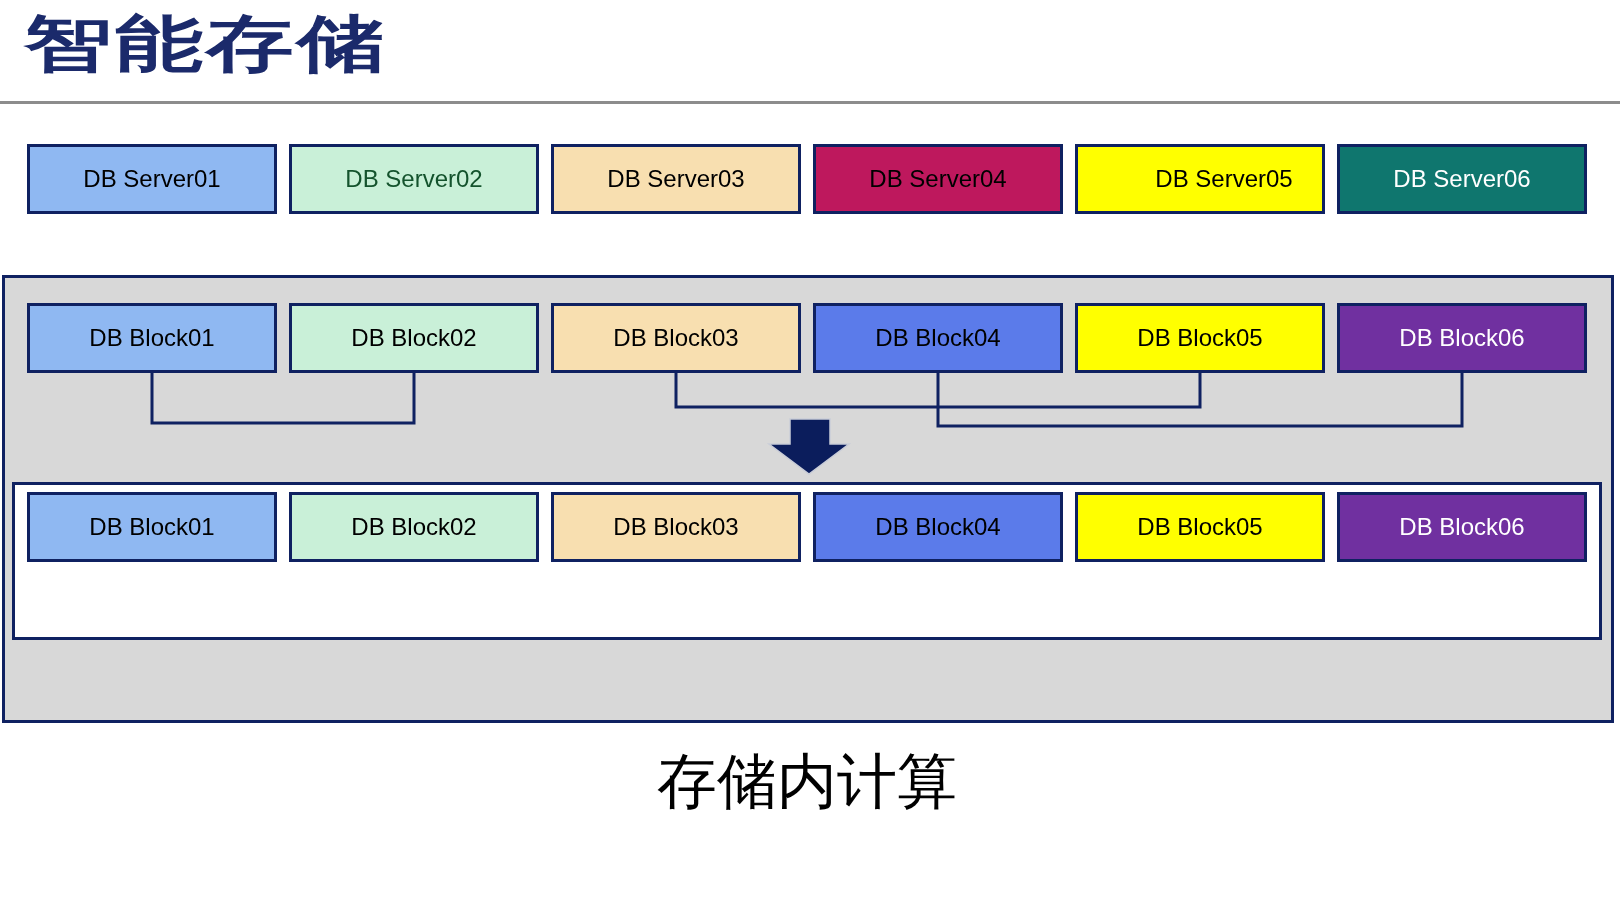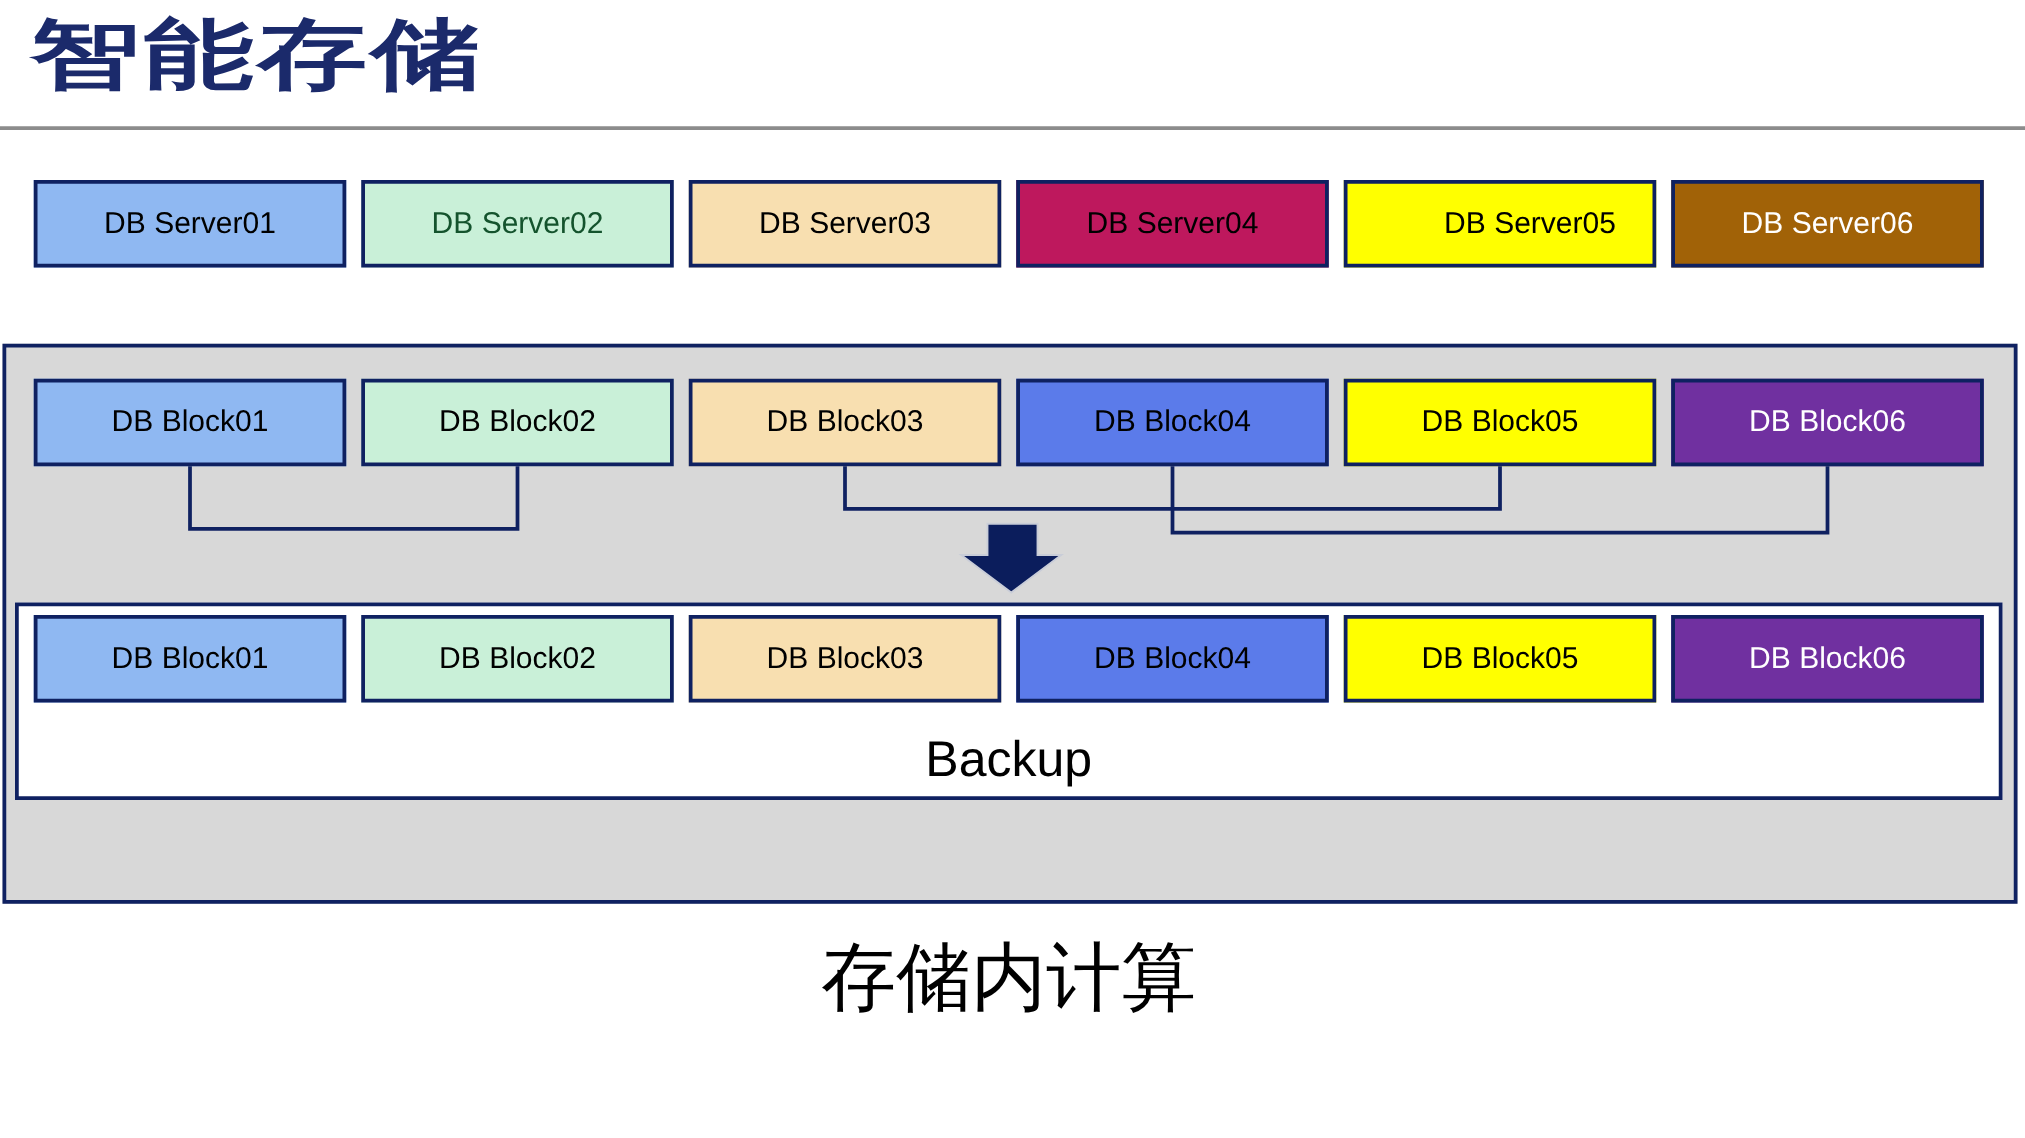--- a/index.html
+++ b/index.html
@@ -63,21 +63,21 @@
 
   <div class="slide-title">智能存储</div>
   <div class="title-rule"></div>
 
   <div id="server-row">
       <div class="node-box" style="left: 27px; top: 144px; background: rgb(143, 184, 242); color: rgb(0, 0, 0);">DB Server01</div>
       <div class="node-box" style="left: 289px; top: 144px; background: rgb(201, 240, 216); color: #14532d;">DB Server02</div>
       <div class="node-box" style="left: 551px; top: 144px; background: rgb(248, 223, 176); color: rgb(0, 0, 0);">DB Server03</div>
       <div class="node-box" style="left: 813px; top: 144px; background: #be185d; color: rgb(0, 0, 0); text-align: center;">DB Server04</div>
       <div class="node-box" style="left: 1075px; top: 144px; background: rgb(255, 255, 0); color: rgb(0, 0, 0); padding-left: 48px;">DB Server05</div>
-      <div class="node-box" style="left: 1337px; top: 144px; background: #a16207; color: rgb(255, 255, 255);">DB Server06</div>
+      <div class="node-box" style="left: 1337px; top: 144px; background: #0f766e; color: rgb(255, 255, 255);">DB Server06</div>
     </div>
 
   <div class="outer-panel"></div>
 
   <div id="block-row-top">
       <div class="node-box" style="left: 27px; top: 303px; background: rgb(143, 184, 242); color: rgb(0, 0, 0);">DB Block01</div>
       <div class="node-box" style="left: 289px; top: 303px; background: rgb(201, 240, 216); color: rgb(0, 0, 0);">DB Block02</div>
       <div class="node-box" style="left: 551px; top: 303px; background: rgb(248, 223, 176); color: rgb(0, 0, 0);">DB Block03</div>
       <div class="node-box" style="left: 813px; top: 303px; background: rgb(91, 123, 234); color: rgb(0, 0, 0);">DB Block04</div>
       <div class="node-box" style="left: 1075px; top: 303px; background: rgb(255, 255, 0); color: rgb(0, 0, 0);">DB Block05</div>
@@ -88,21 +88,20 @@
 
   <div id="block-row-backup">
       <div class="node-box" style="left: 27px; top: 492px; background: rgb(143, 184, 242); color: rgb(0, 0, 0);">DB Block01</div>
       <div class="node-box" style="left: 289px; top: 492px; background: rgb(201, 240, 216); color: rgb(0, 0, 0);">DB Block02</div>
       <div class="node-box" style="left: 551px; top: 492px; background: rgb(248, 223, 176); color: rgb(0, 0, 0);">DB Block03</div>
       <div class="node-box" style="left: 813px; top: 492px; background: rgb(91, 123, 234); color: rgb(0, 0, 0);">DB Block04</div>
       <div class="node-box" style="left: 1075px; top: 492px; background: rgb(255, 255, 0); color: rgb(0, 0, 0);">DB Block05</div>
       <div class="node-box" style="left: 1337px; top: 492px; background: rgb(112, 48, 160); color: rgb(255, 255, 255);">DB Block06</div>
     </div>
 
-  <div class="backup-label">Backup</div>
 
   <svg id="connector-layer" viewBox="0 0 1620 910" xmlns="http://www.w3.org/2000/svg">
     <path id="bracket-a" d="M152,373 V423 H414 V373" fill="none" stroke="#0F2161" stroke-width="3"></path>
     <path id="bracket-b" d="M676,373 V407 H1200 V373" fill="none" stroke="#0F2161" stroke-width="3"></path>
     <path id="bracket-c" d="M938,373 V426 H1462 V373" fill="none" stroke="#0F2161" stroke-width="3"></path>
     <polygon points="790,419 830,419 830,444 849,444 809,474 769,444 790,444" fill="#0B1D5C" stroke="#C9CDD8" stroke-width="1.5"></polygon>
   </svg>
 
   <div class="annotation-block">
     <div>存储内计算</div>

